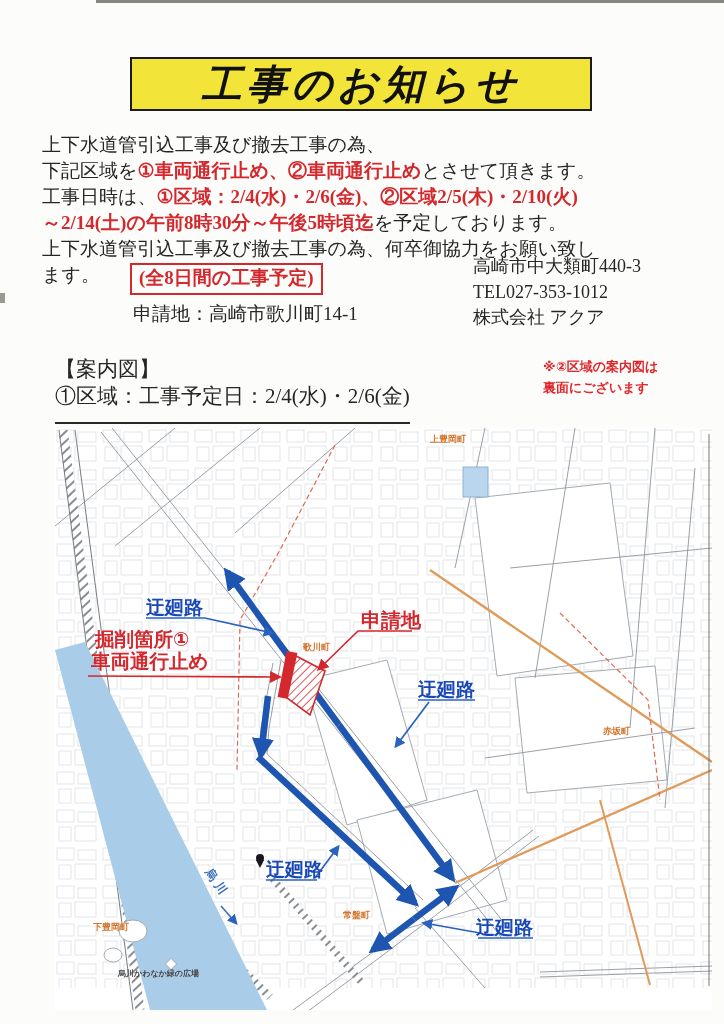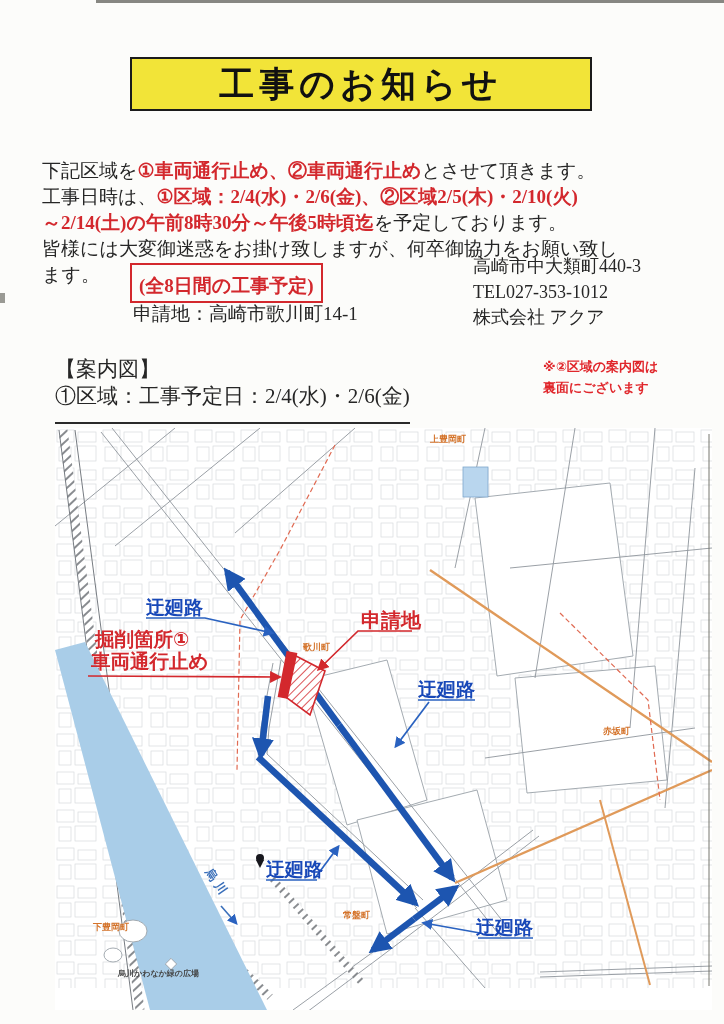--- a/index.html
+++ b/index.html
@@ -6,26 +6,26 @@
   .page{position:relative;width:724px;height:1024px;background:#fcfcfa;overflow:hidden;
         font-family:"Liberation Serif","DejaVu Serif",serif;color:#262626;}
   .abs{position:absolute;white-space:nowrap;}
   
   .scan-top{position:absolute;left:96px;top:0;width:628px;height:3px;background:#60605a;opacity:.75;}
   .scan-left{position:absolute;left:0;top:293px;width:5px;height:10px;background:#9a9a94;}
   
   .banner{position:absolute;left:130px;top:57px;width:458px;height:50px;background:#f2e438;
           border:2.5px solid #1b1b1b;display:flex;align-items:center;justify-content:center;}
   .banner span{font-family:"Liberation Sans","DejaVu Sans",sans-serif;font-weight:bold;
-               font-size:35px;letter-spacing:5px;color:#111;}
+               font-size:40px;letter-spacing:5px;color:#111;font-style:italic;}
   
   .bl{font-size:19px;}
   .red-b{color:#d3282d;font-weight:bold;}
   .badge{position:absolute;left:130px;top:263px;border:2px solid #d3282d;color:#d3282d;
-         font-weight:bold;font-size:19px;padding:8px 7px 2px 7px;}
+         font-weight:bold;font-size:19px;padding:0px 7px 2px 7px;}
   .company{position:absolute;left:473px;top:254px;font-size:18px;line-height:25.5px;}
   .site-line{position:absolute;left:133px;top:301px;font-size:19px;}
   .map-head{position:absolute;left:55px;top:355px;font-size:21px;}
   .area-line{position:absolute;left:55px;top:382px;font-size:21px;border-bottom:2px solid #2a2a2a;padding-bottom:12px;}
   .back-note{position:absolute;left:543px;top:356px;color:#e0262b;font-weight:bold;font-size:13px;
              line-height:21px;font-family:"Liberation Sans","DejaVu Sans",sans-serif;}
   
   .mapbox{position:absolute;left:55px;top:428px;width:657px;height:582px;background:#ffffff;}
   .map-label{font-family:"Liberation Sans","DejaVu Sans",sans-serif;font-weight:bold;}
 </style>
@@ -34,24 +34,25 @@
 
 <div class="page">
 
   <div class="scan-top"></div>
   <div class="scan-left"></div>
 
   <div class="banner">
     <span>工事のお知らせ</span>
   </div>
 
+  <div class="abs bl" style="left:42px;top:132px;">上下水道管引込工事及び撤去工事の為、</div>
   <div class="abs bl" style="left:42px;top:158px;"><span>下記区域を</span><span class="red-b">①車両通行止め、②車両通行止め</span><span>とさせて頂きます。</span></div>
   <div class="abs bl" style="left:42px;top:184px;"><span>工事日時は、</span><span class="red-b">①区域：2/4(水)・2/6(金)、②区域2/5(木)・2/10(火)</span></div>
   <div class="abs bl" style="left:42px;top:210px;"><span class="red-b">～2/14(土)の午前8時30分～午後5時頃迄</span><span>を予定しております。</span></div>
-  <div class="abs bl" style="left:42px;top:236px;">皆様には大変御迷惑をお掛け致しますが、何卒御協力をお願い致し</div>
+  <div class="abs bl" style="left:42px;top:236px;">上下水道管引込工事及び撤去工事の為、何卒御協力をお願い致し</div>
   <div class="abs bl" style="left:42px;top:262px;">ます。</div>
 
   <div class="badge">(全8日間の工事予定)</div>
 
   <div class="company">
     <div>高崎市中大類町440-3</div>
     <div>TEL027-353-1012</div>
     <div>株式会社 アクア</div>
   </div>
 

